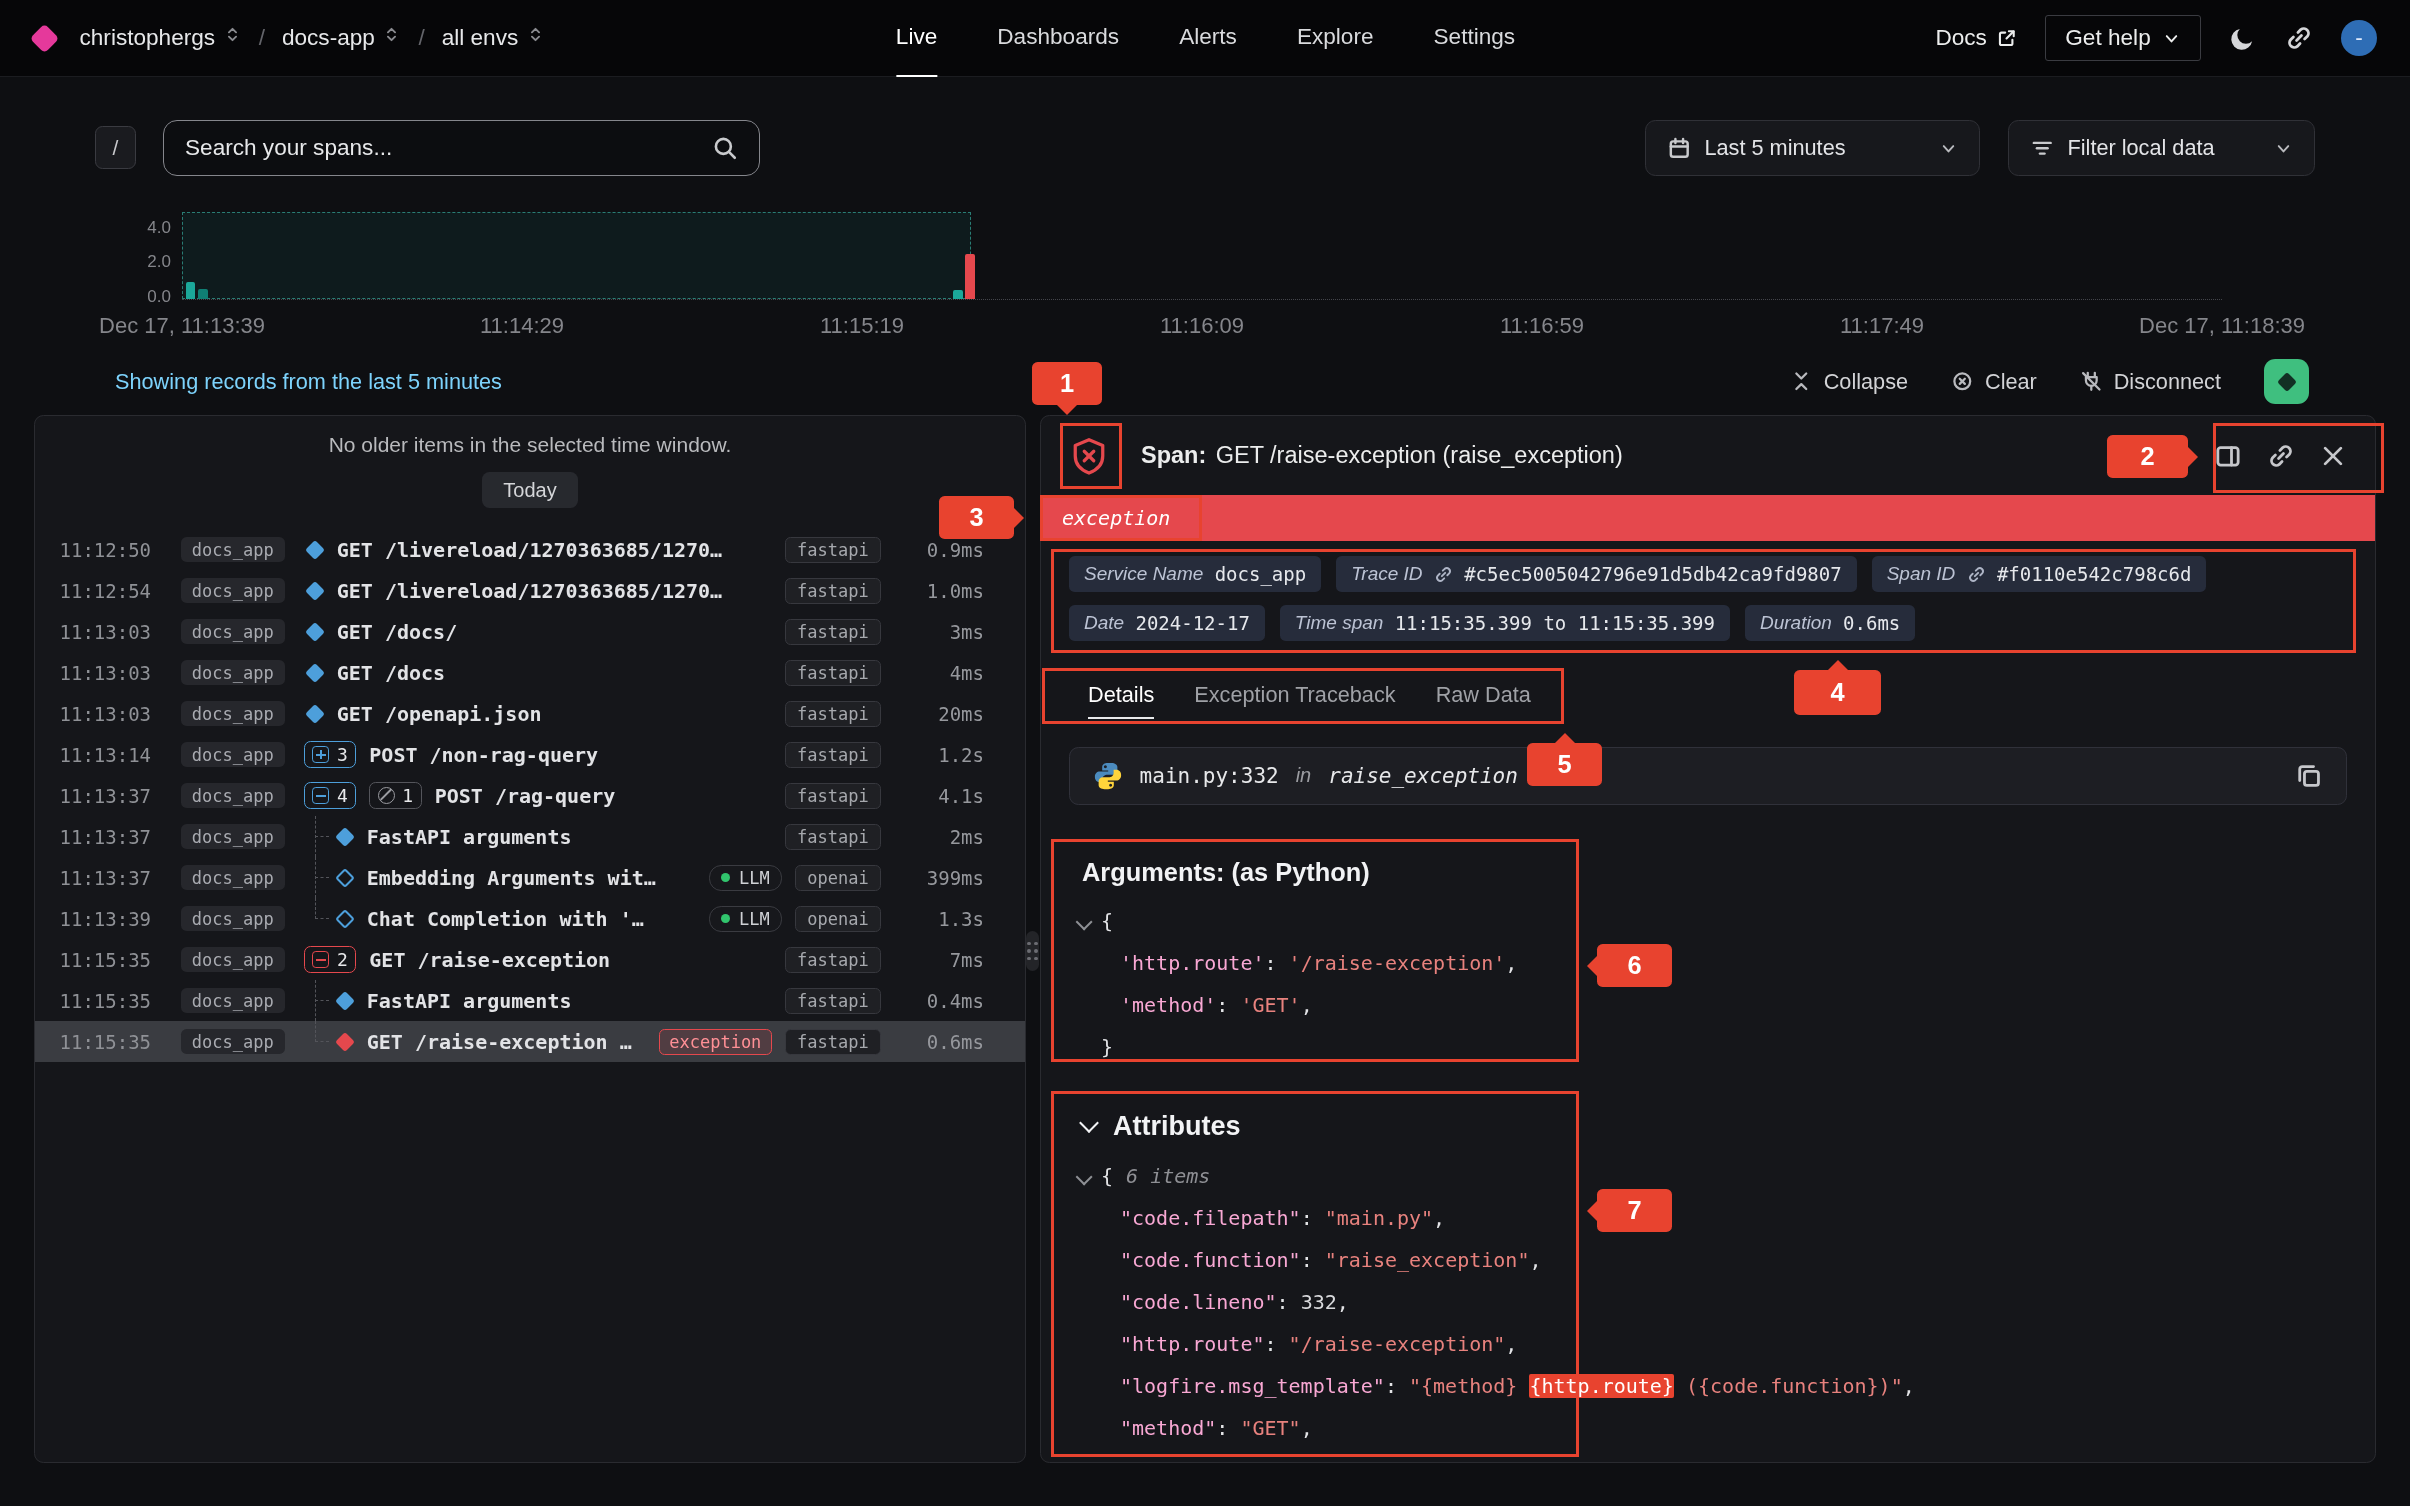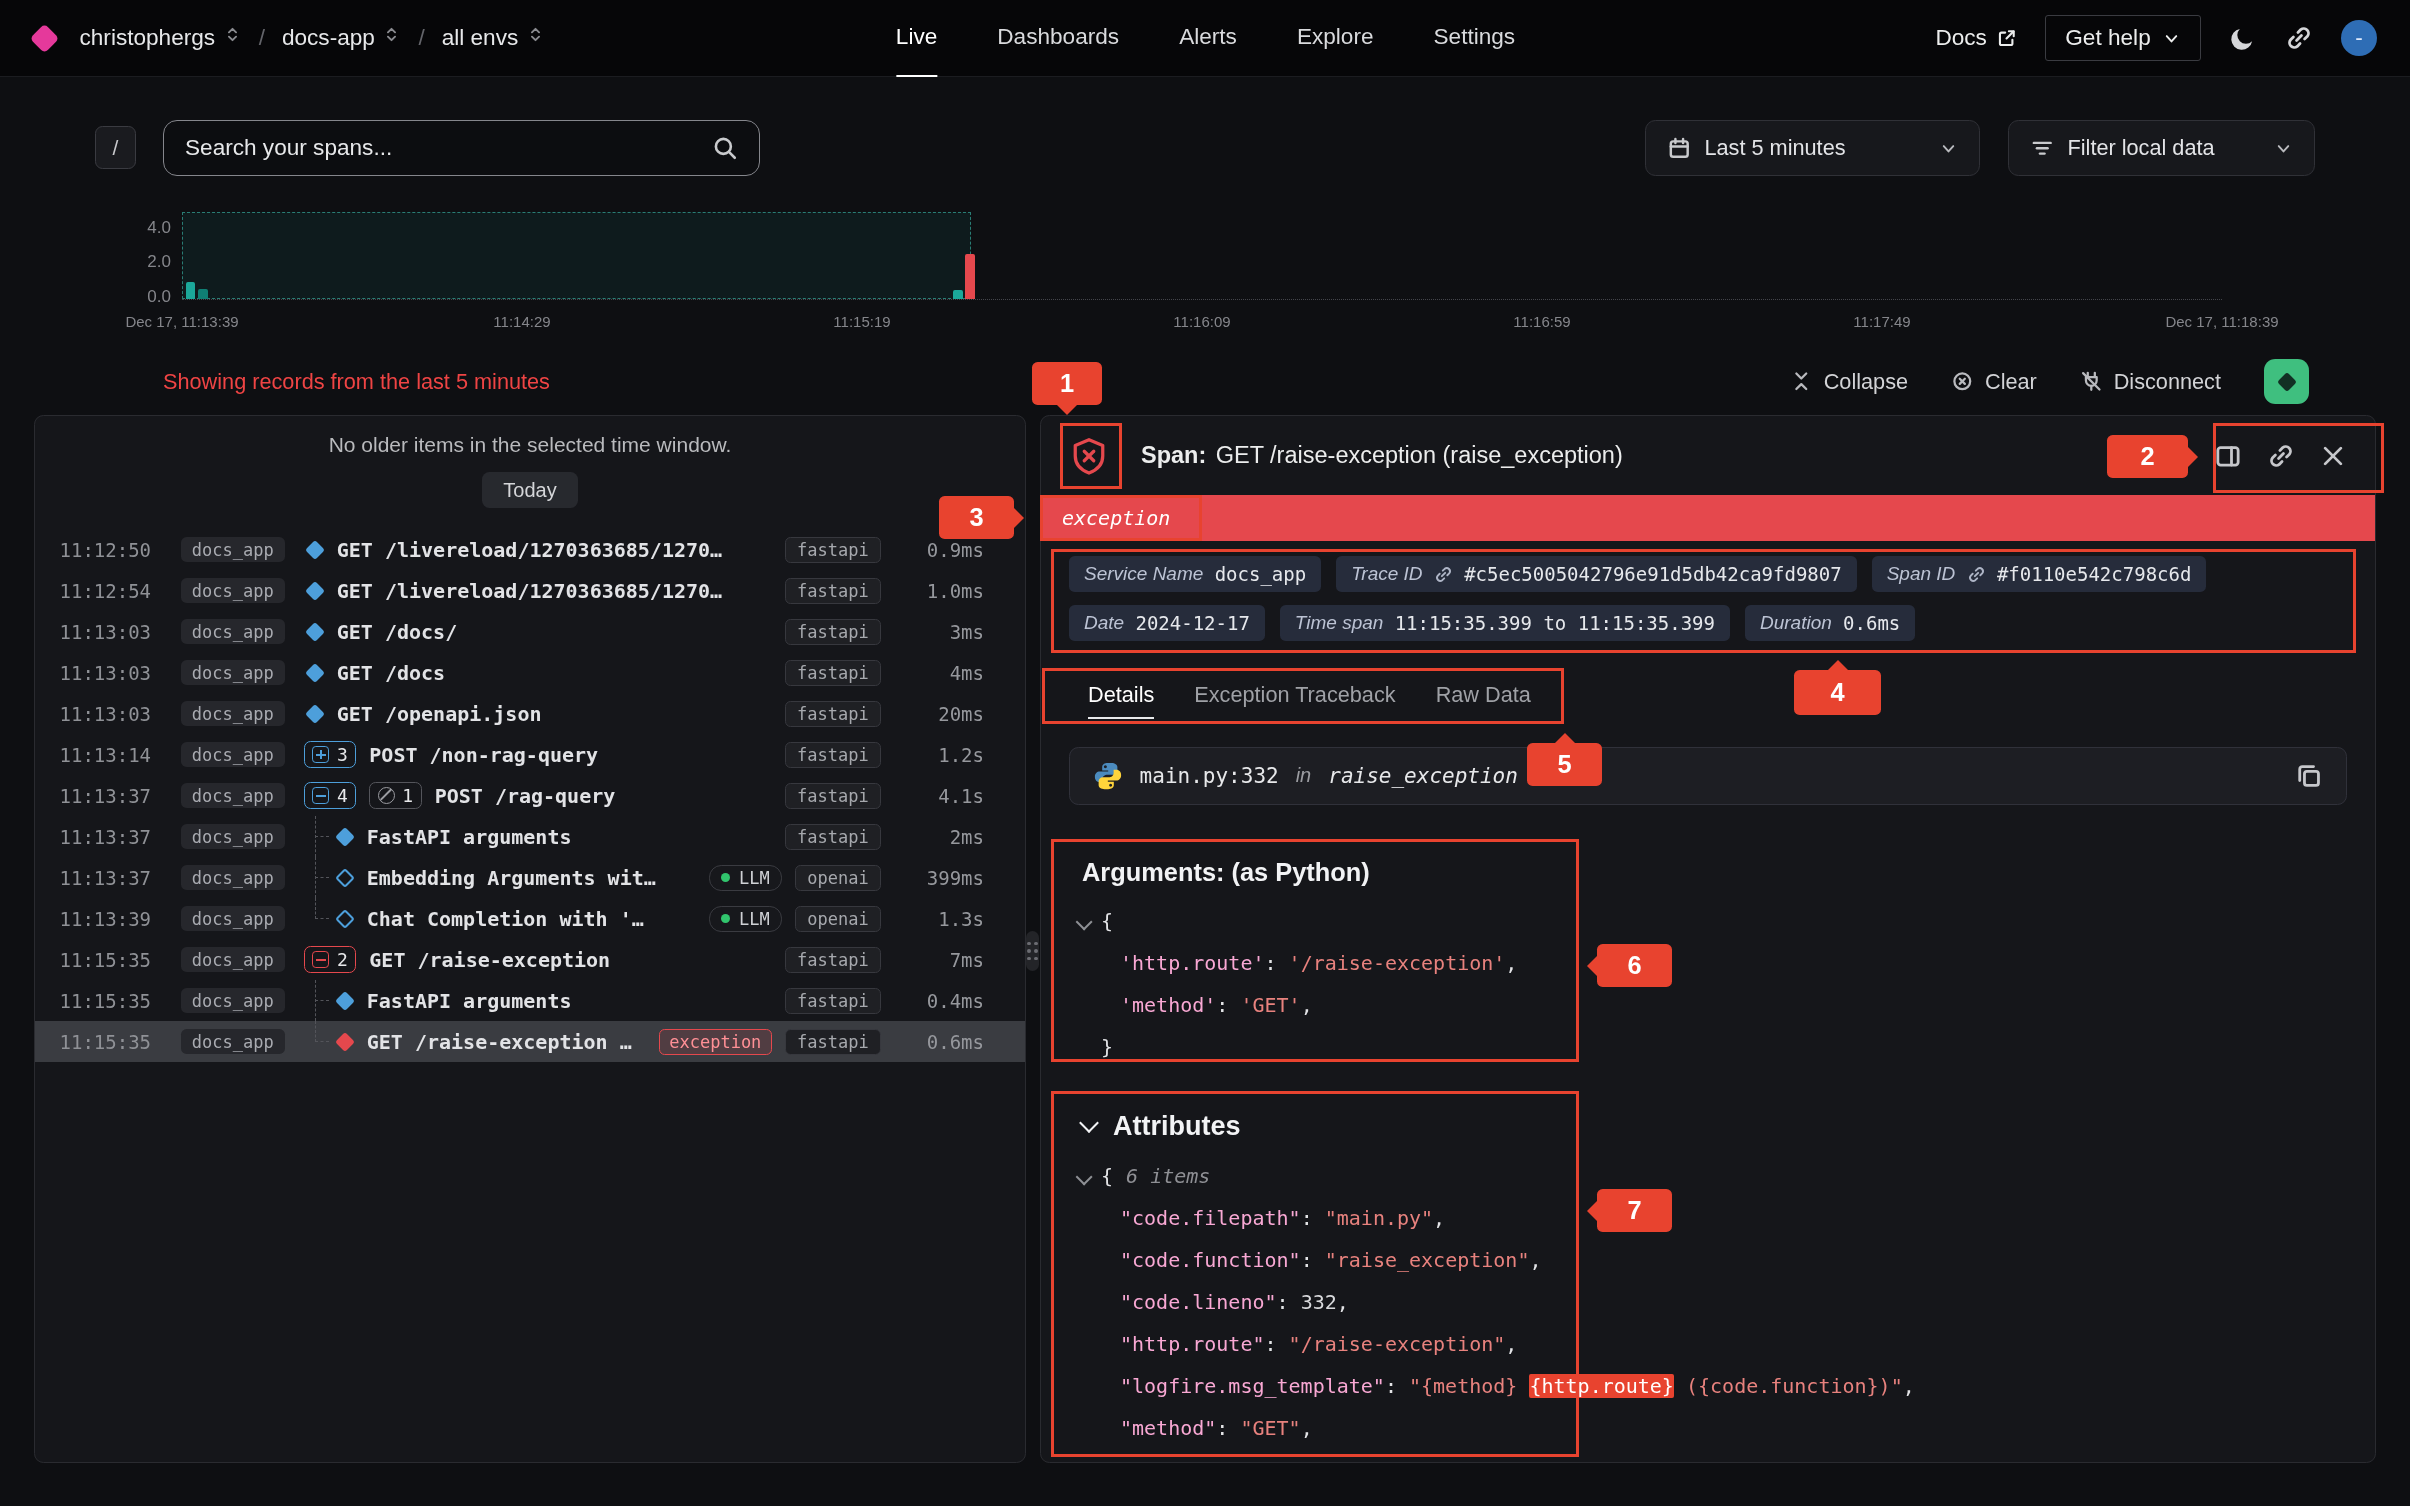--- a/index.html
+++ b/index.html
@@ -47,27 +47,27 @@
   .tbtn .chev { margin-left:auto; color:#b9babe; }
 
   
   .ytick { position:absolute; left:113px; width:58px; text-align:right; color:#85868b; font-size:17px; }
   .ytick:nth-of-type(1){ top:218px; } .ytick:nth-of-type(2){ top:252px; } .ytick:nth-of-type(3){ top:287px; }
   .plot { position:absolute; left:182px; top:212px; width:2040px; height:88px; border-bottom:1.9px dotted #44454b; }
   .selection { position:absolute; left:0; top:0; bottom:0; width:38.7%;
     border:1.9px dashed rgba(60,190,175,.6); background:rgba(23,136,125,.10); }
   .chart-bar { position:absolute; bottom:0; width:9.4px; border-radius:1.9px 1.9px 0 0; }
   .xticks { position:absolute; left:182px; top:313px; width:2040px; height:22.6px; }
-  .xt { position:absolute; transform:translateX(-50%); color:#85868b; font-size:15px; white-space:nowrap; }
+  .xt { position:absolute; transform:translateX(-50%); color:#85868b; font-size:22px; white-space:nowrap; }
   .xt:nth-child(1){left:0;} .xt:nth-child(2){left:16.667%;} .xt:nth-child(3){left:33.333%;}
   .xt:nth-child(4){left:50%;} .xt:nth-child(5){left:66.667%;} .xt:nth-child(6){left:83.333%;} .xt:nth-child(7){left:100%;}
 
   
   .statusbar { position:absolute; left:115px; top:361px; width:2194px; height:41px; display:flex; align-items:center; }
-  .showing { font-size:21.7px; color:#ef4444;margin-left:48px; }
+  .showing { font-size:21.7px; color:#7dd3fc; }
   .status-actions { margin-left:auto; display:flex; align-items:center; gap:43px; }
   .saction { display:flex; align-items:center; gap:11.3px; font-size:21.7px; color:#d2d3d6; cursor:pointer; }
   .saction .ic { color:#b9babe; }
   .live-btn { width:45px; height:45px; border-radius:11.3px; background:#3fbf7f; display:flex; align-items:center; justify-content:center; cursor:pointer; }
   .live-btn i { width:14px; height:14px; background:#123024; border-radius:2.8px; transform:rotate(45deg); display:block; }
 
   
   .panel { position:absolute; top:415px; height:1048px; background:#15161a; border:0.9px solid #2a2b30; border-radius:9.4px; overflow:hidden; }
   .left-panel { left:34px; width:992px; }
   .right-panel { left:1040px; width:1336px; }

